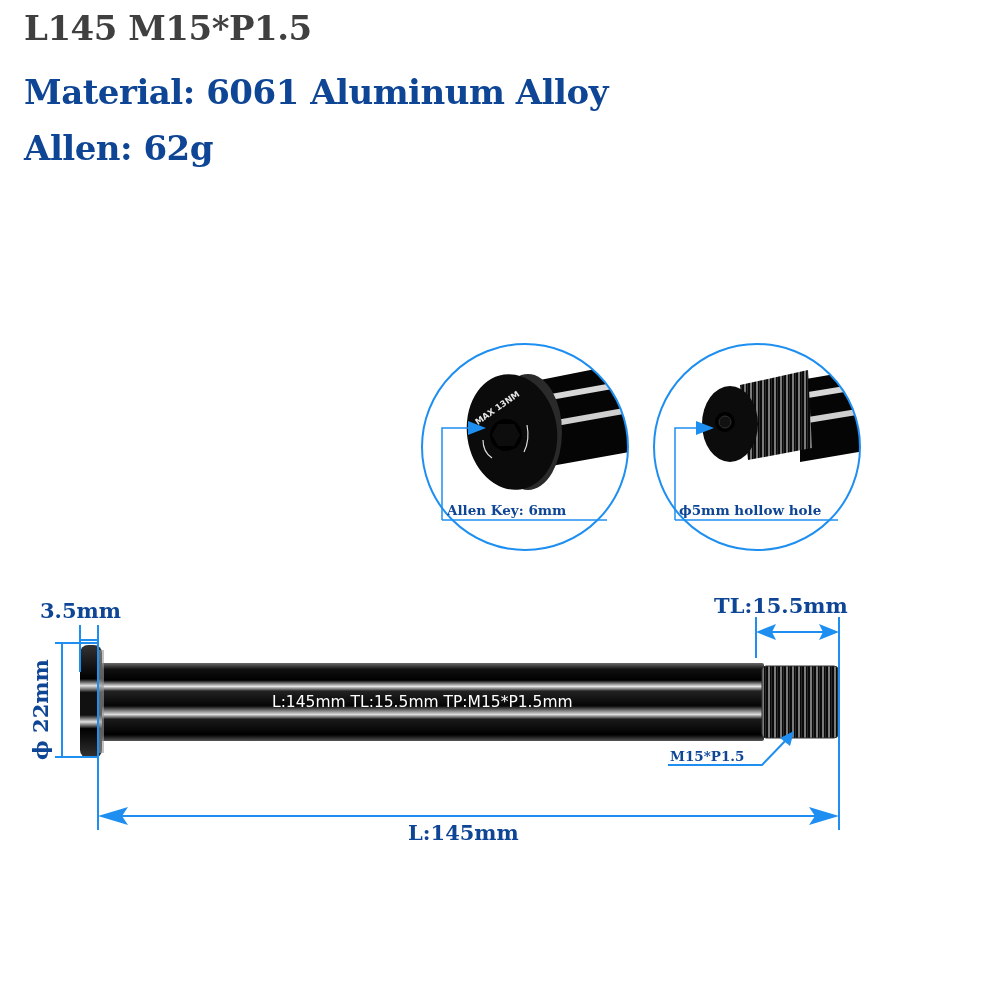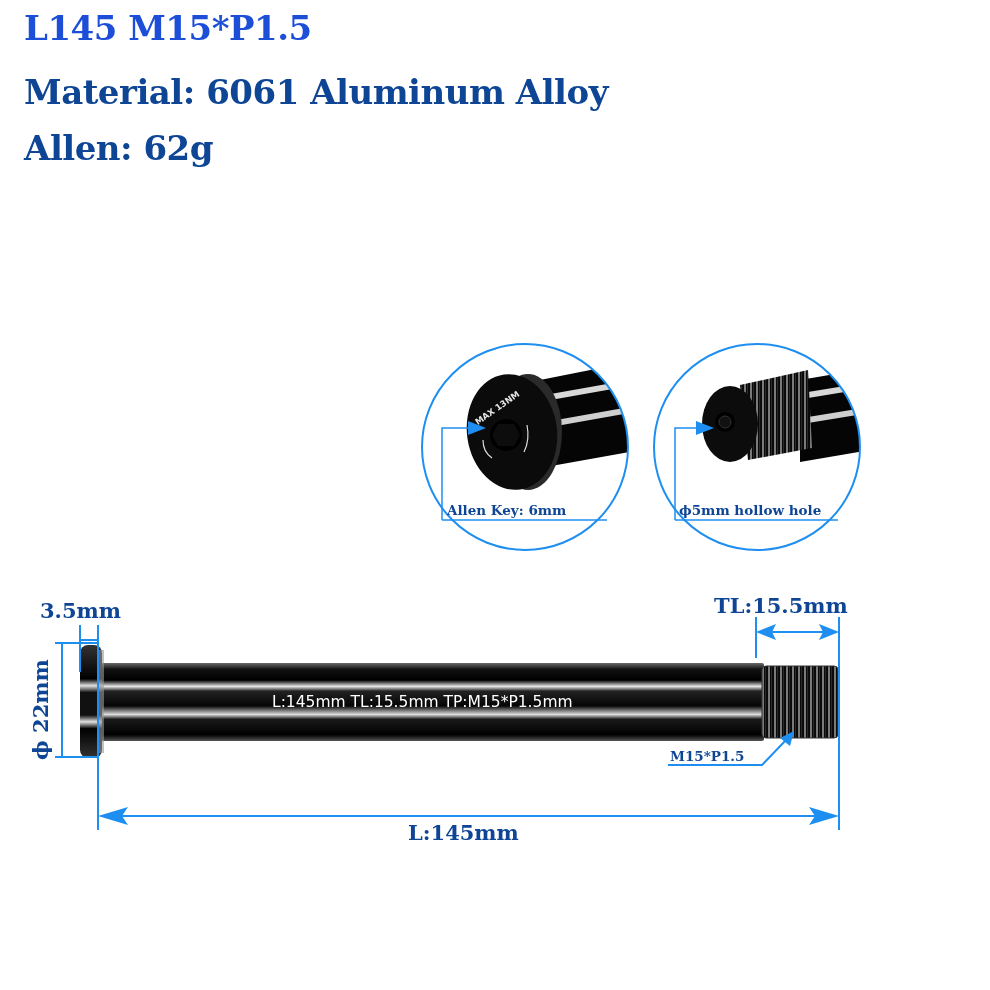--- a/index.html
+++ b/index.html
@@ -1,18 +1,18 @@
 <!DOCTYPE html>
 <html><head>
   <meta charset="utf-8">
   <style>
     html, body { margin: 0; padding: 0; background: #ffffff; }
     body { width: 990px; height: 990px; position: relative; overflow: hidden; font-family: "DejaVu Serif", "Liberation Serif", serif; }
     .abs { position: absolute; }
-    .title-red { left: 24px; top: 8px; font-size: 34px; font-weight: bold; color: #1d4ed8; white-space: nowrap; letter-spacing: -0.5px; }
+    .title-red { left: 24px; top: 8px; font-size: 34px; font-weight: bold; color: #404040; white-space: nowrap; letter-spacing: -0.5px; }
     .title-blue { left: 24px; font-size: 34px; font-weight: bold; color: #0e4595; white-space: nowrap; letter-spacing: -0.5px; text-align: center; }
     svg text { font-family: "DejaVu Serif", "Liberation Serif", serif; }
     .engrave { font-family: "DejaVu Sans", "Liberation Sans", sans-serif; }
   </style>
 </head>
 <body>
 
 <div class="abs title-red">L145 M15*P1.5</div>
 <div class="abs title-blue" style="top:72px;">Material: 6061 Aluminum Alloy</div>
 <div class="abs title-blue" style="top:128px;">Allen: 62g</div>

